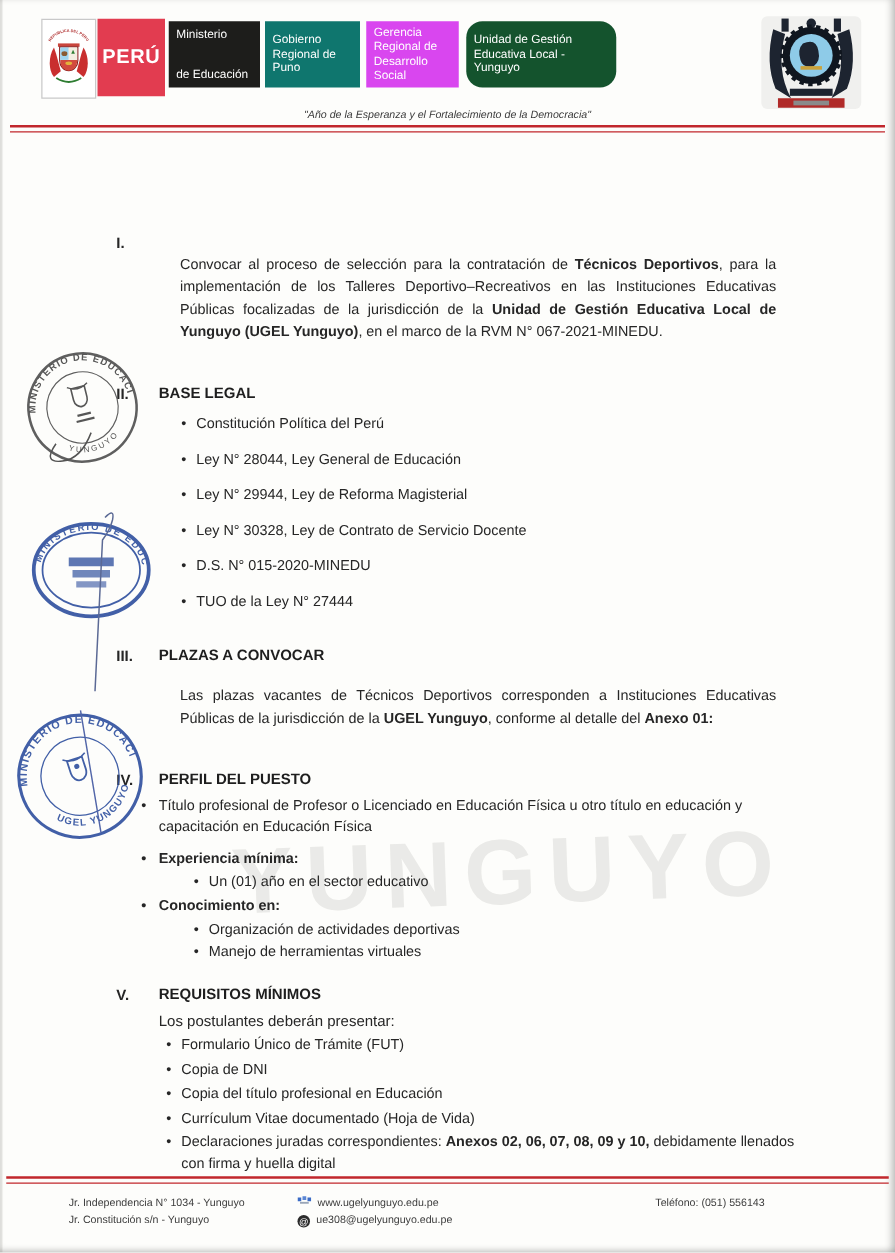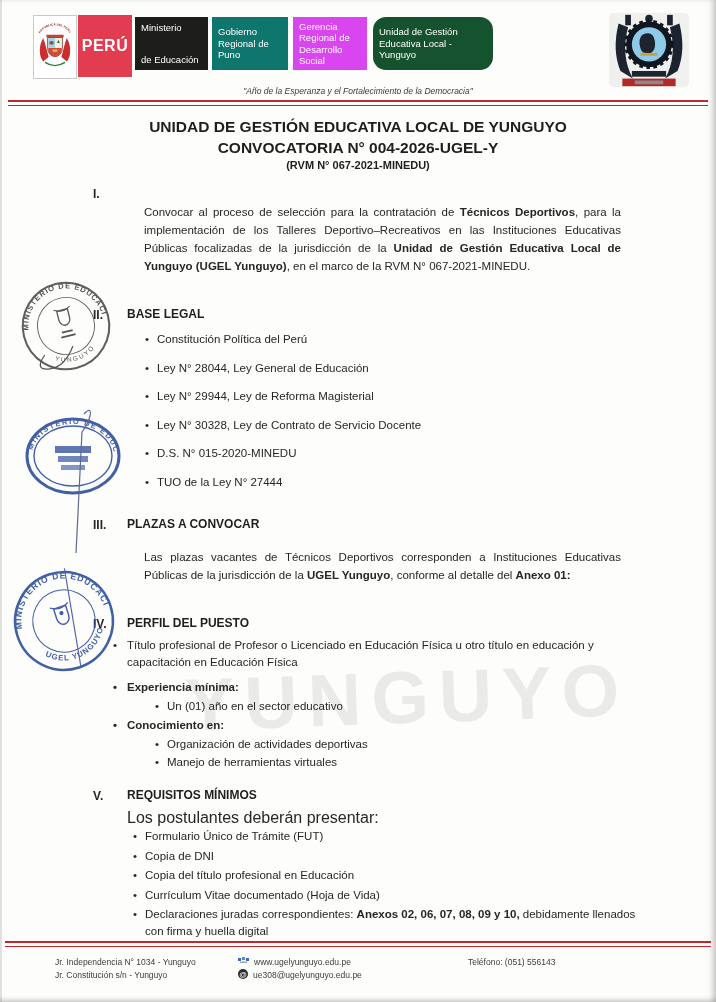--- a/index.html
+++ b/index.html
@@ -37,38 +37,38 @@
   li{position:relative;font-size:11.5px;line-height:17px;}
   li::before{content:"\2022";position:absolute;left:0;top:0;}
   .legal-list{margin-left:18px;margin-top:10px;}
   .legal-list li{padding-left:12px;margin-bottom:11.5px;}
   .bullet{position:relative;margin-left:-14px;padding-left:14px;font-size:11.5px;line-height:17px;margin-bottom:2px;}
   .bullet::before{content:"\2022";position:absolute;left:0;top:0;}
   .bullet.bold{font-weight:bold;}
   .bullet.gap{margin-bottom:8px;}
   .sub-list{margin-left:28px;margin-bottom:2px;}
   .sub-list li{padding-left:12px;margin-bottom:1px;}
-  .intro{margin:0 0 2px 0;font-size:16px;line-height:17px;}
+  .intro{margin:0 0 2px 0;font-size:12px;line-height:17px;}
   .req-list{margin-left:6px;}
   .req-list li{padding-left:12px;margin-bottom:2.5px;}
   
   .stamp{position:absolute;z-index:5;pointer-events:none;}
   .stamp svg{overflow:visible;display:block;}
   .stamp1{left:16px;top:280px;width:100px;height:92px;transform:rotate(-14deg);opacity:.88;}
   .stamp2{left:22px;top:408px;width:102px;height:150px;opacity:.9;}
   .stamp3{left:12px;top:569px;width:104px;height:104px;transform:rotate(-18deg);opacity:.9;}
   .watermark{position:absolute;left:185px;top:655px;z-index:0;font-size:74px;font-weight:bold;letter-spacing:10px;color:rgba(170,170,165,.22);transform:rotate(-2deg);white-space:nowrap;}
   
   .ftr{position:absolute;top:941px;left:0;width:716px;z-index:2;}
   .ftr-rule{margin:0 5px;height:3px;border-top:2.5px solid #c1272d;border-bottom:1px solid #c1272d;}
   .ftr-cols{display:flex;margin-top:9px;font-size:8.5px;color:#3c3c3c;line-height:13px;}
   .ftr-left{width:238px;padding-left:55px;box-sizing:border-box;}
   .ftr-mid{width:230px;}
-  .ftr-mid .row{display:flex;align-items:flex-start;gap:5px;}
-  .ftr-right{flex:1;text-align:left;padding-right:48px;}
+  .ftr-mid .row{display:flex;align-items:flex-end;gap:5px;}
+  .ftr-right{flex:1;text-align:center;padding-right:48px;}
   .at-icon{display:inline-flex;width:10px;height:10px;border-radius:50%;background:#2b2b2b;color:#fff;font-size:7.5px;align-items:center;justify-content:center;flex:none;}
   .web-icon{display:inline-block;flex:none;}
 </style>
 </head>
 <body>
 
 <div class="page">
 
   <div class="hdr">
 
@@ -130,25 +130,20 @@
         <rect x="27" y="62" width="36" height="6" fill="#1d2430"></rect>
         <rect x="17" y="70" width="56" height="8" fill="#b02a28"></rect>
         <rect x="30" y="72" width="30" height="4" fill="#8a8a8a"></rect>
       </svg>
     </div>
   </div>
 
   <div class="motto">"Año de la Esperanza y el Fortalecimiento de la Democracia"</div>
   <div class="head-rule"></div>
 
-  <div class="title-block">
-    <div class="t1">UNIDAD DE GESTIÓN EDUCATIVA LOCAL DE YUNGUYO</div>
-    <div class="t1">CONVOCATORIA N° 004-2026-UGEL-Y</div>
-    <div class="t2">(RVM N° 067-2021-MINEDU)</div>
-  </div>
 
   <div class="content">
 
     <section class="doc-section">
       <div class="sec-num">I.</div>
       <div class="sec-body">
         <p class="para"><span>Convocar al proceso de selección para la contratación de </span><b>Técnicos Deportivos</b><span>, para la implementación de los Talleres Deportivo–Recreativos en las Instituciones Educativas Públicas focalizadas de la jurisdicción de la </span><b>Unidad de Gestión Educativa Local de Yunguyo (UGEL Yunguyo)</b><span>, en el marco de la RVM N° 067-2021-MINEDU.</span></p>
       </div>
     </section>
 

